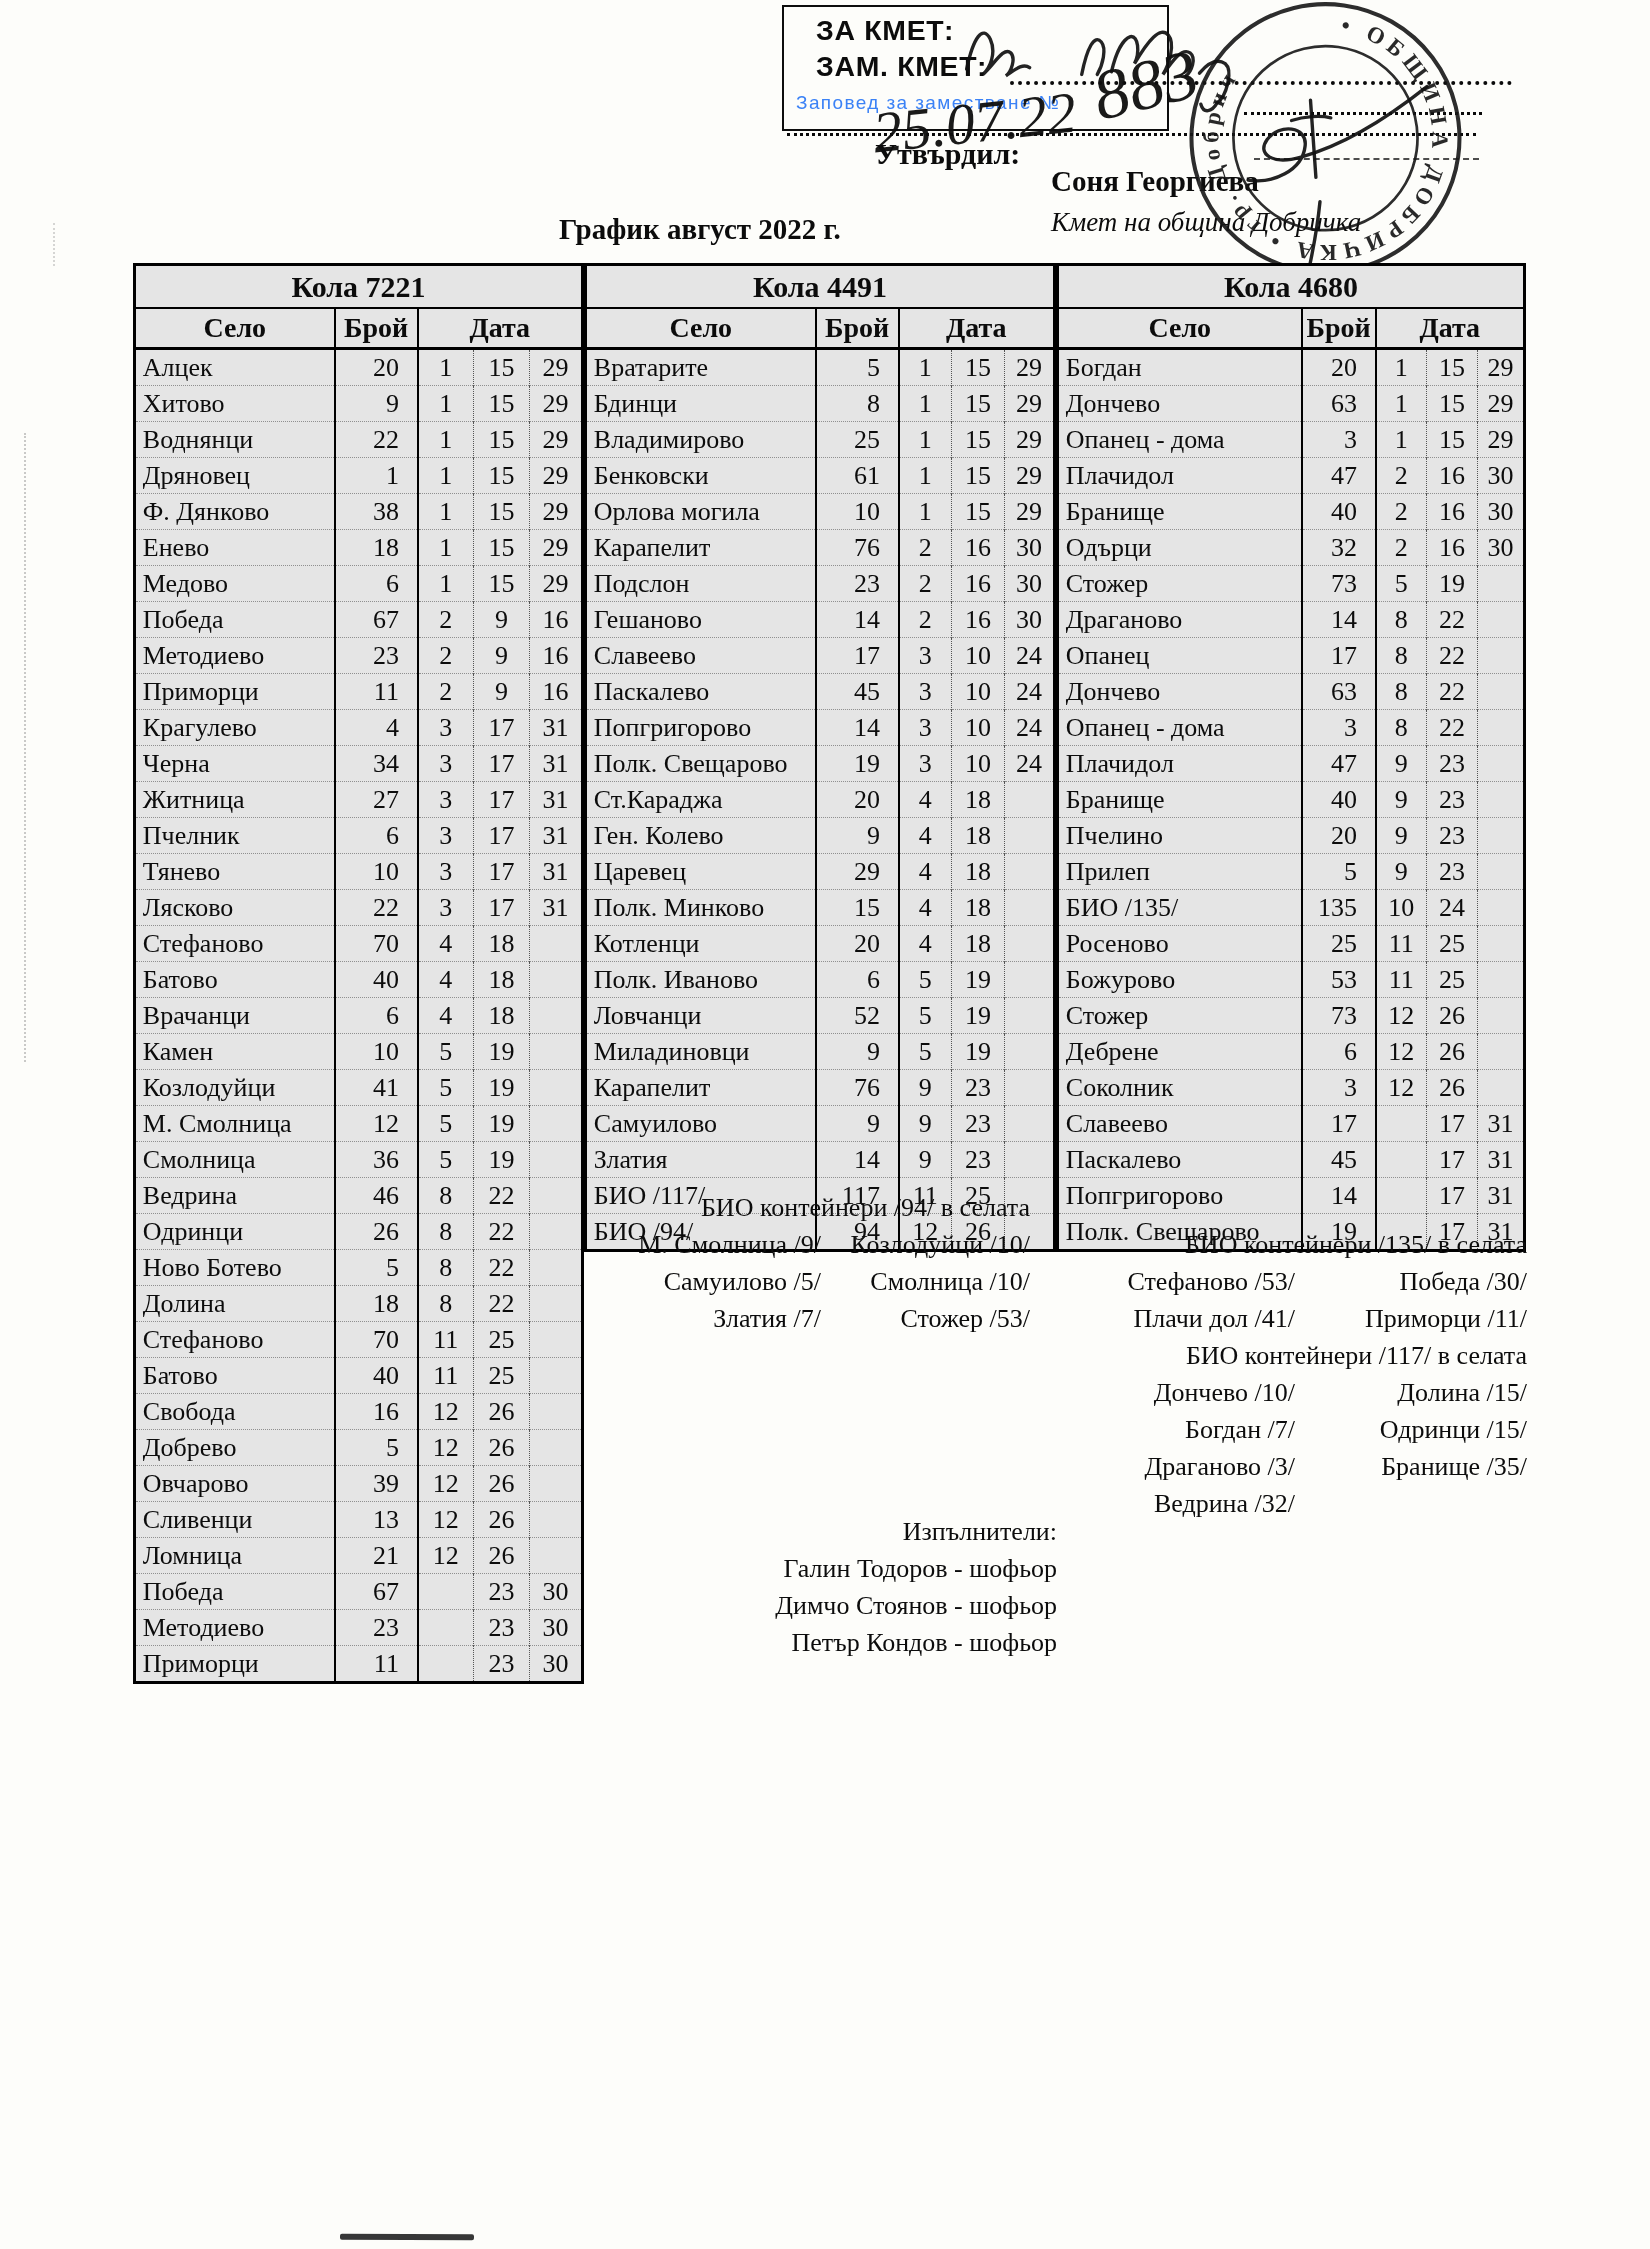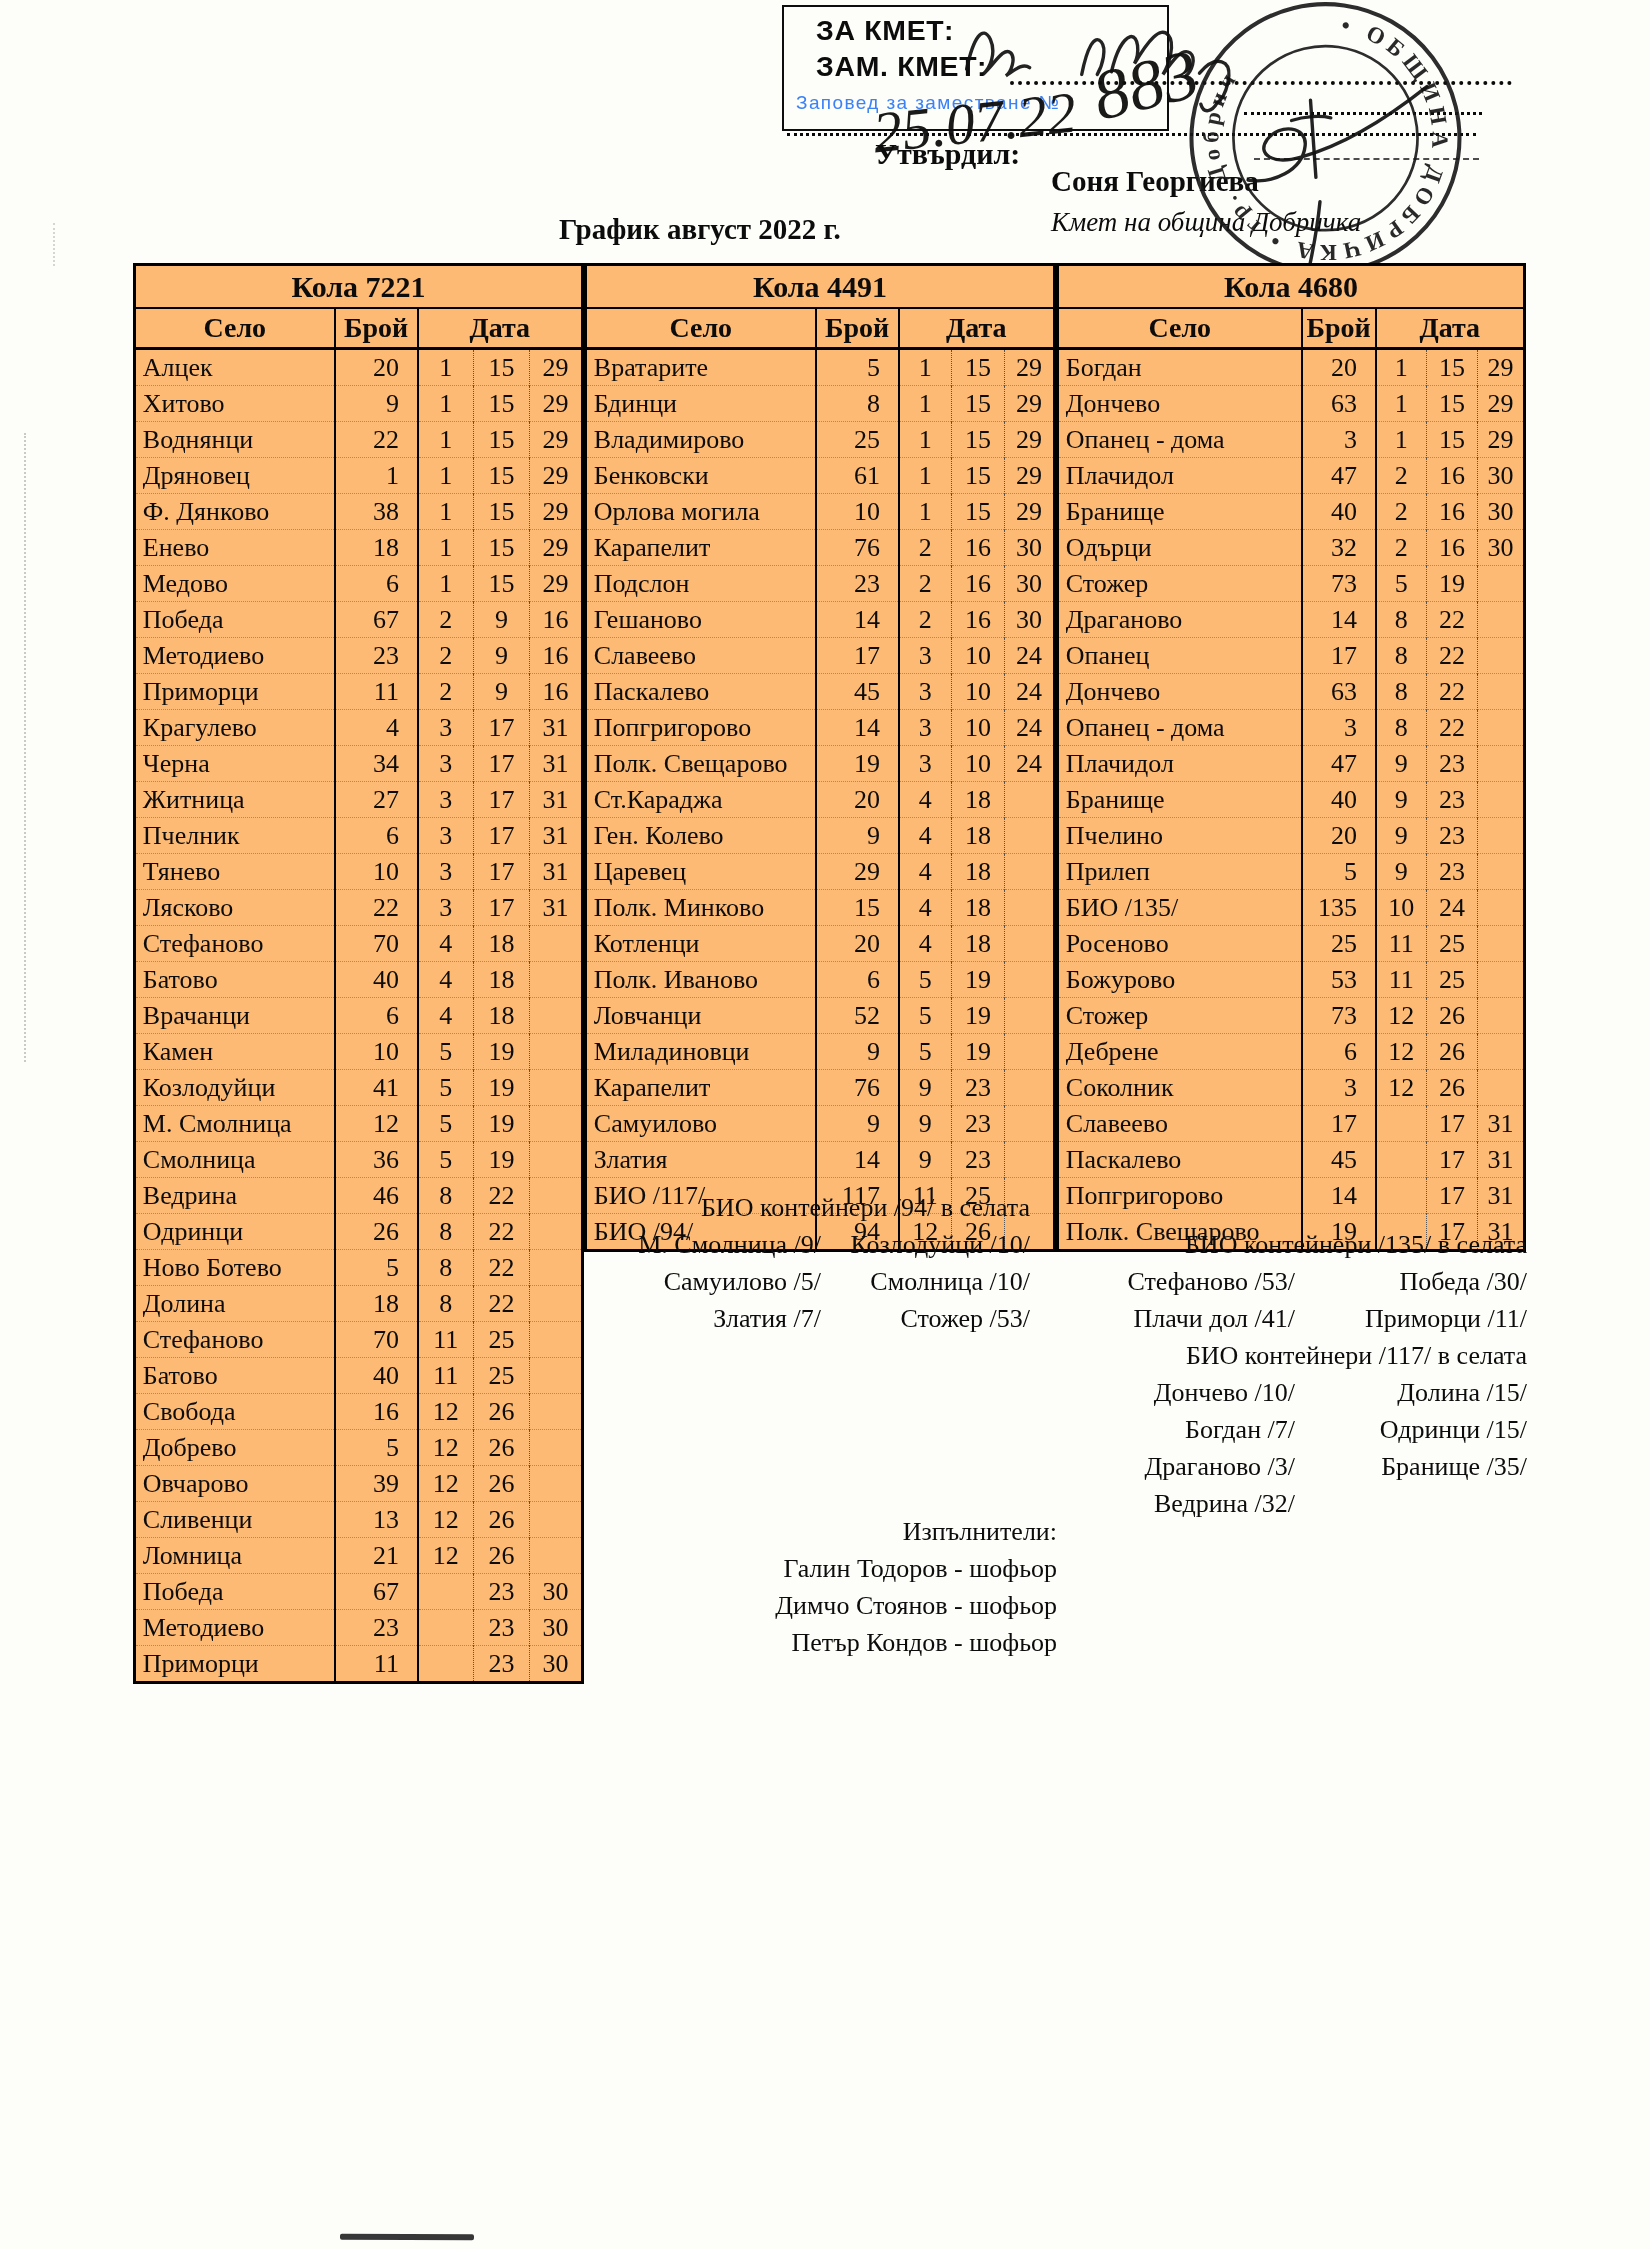--- a/index.html
+++ b/index.html
@@ -26,21 +26,21 @@
   .seal{position:absolute;left:1176px;top:-4.1px;transform:rotate(8deg);}
   .sealring{fill:none;stroke:#161616;opacity:.9;}
   .outer{stroke-width:6px;}
   .inner{stroke-width:4px;}
   .sealtxt{font-family:"Liberation Serif",serif;font-weight:bold;font-size:34px;letter-spacing:8px;fill:#171717;opacity:.92;}
   .handwriting{position:absolute;left:0;top:0;pointer-events:none;}
   .handwriting path{fill:none;stroke:#101010;stroke-width:5px;stroke-linecap:round;opacity:.92;}
   .hw-text{font-family:"Liberation Serif",serif;font-style:italic;fill:#0e0e0e;opacity:.95;}
   
   .tablewrap{position:absolute;left:133px;top:263px;display:flex;align-items:flex-start;}
-  table.sec{border-collapse:collapse;border:3.4px solid #000;table-layout:fixed;background:#fdba74;}
+  table.sec{border-collapse:collapse;border:3.4px solid #000;table-layout:fixed;background:#e5e5e5;}
   .sec th,.sec td{padding:0;overflow:hidden;white-space:nowrap;}
   .t-title th{height:41px;font-size:30px;font-weight:bold;text-align:center;border-bottom:2px solid #000;}
   .t-cols th{height:38px;font-size:28px;font-weight:bold;text-align:center;border-bottom:3.4px solid #000;}
   .t-cols th.h-name{border-right:2.7px solid #000;}
   .t-cols th.h-count{border-right:2.7px solid #000;}
   .sec td{height:35px;font-size:26px;}
   td.cname{padding-left:6.8px;border-right:2.7px solid #000;}
   td.ccount{text-align:right;padding-right:17.6px;border-right:2.7px solid #000;}
   td.cd{text-align:center;border-right:1.4px dotted #555;}
   td.cd3{text-align:center;}

